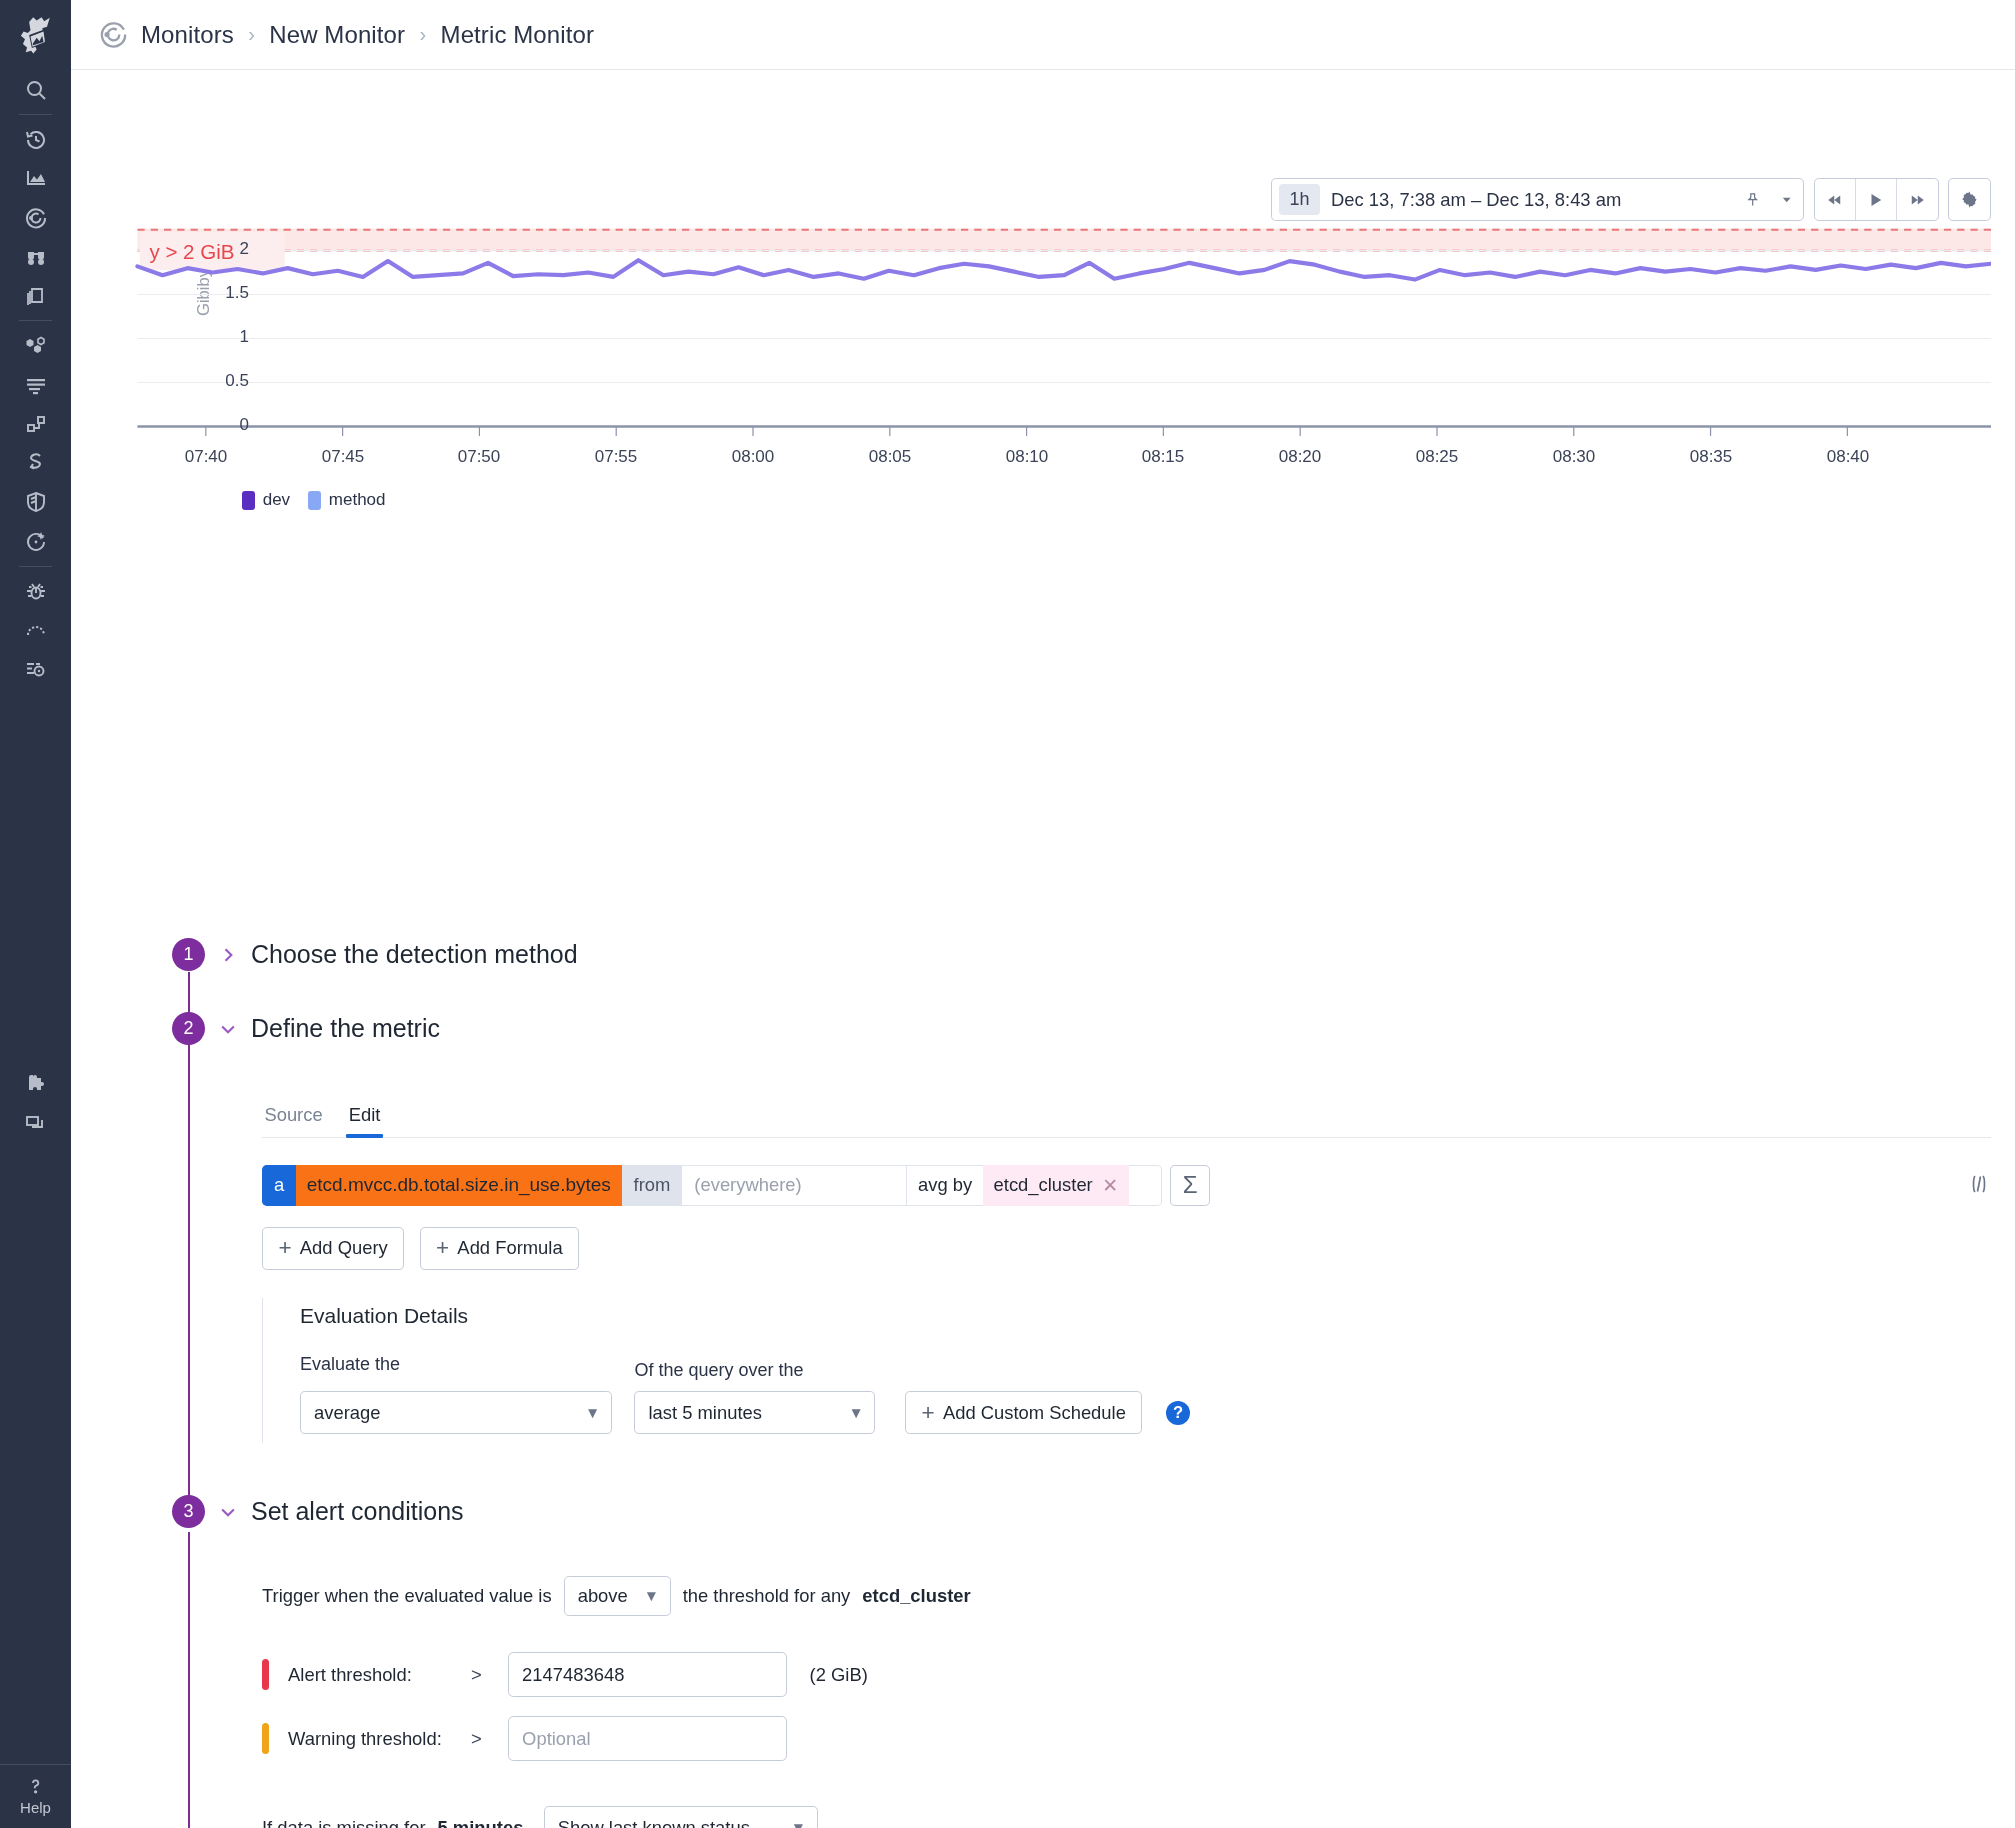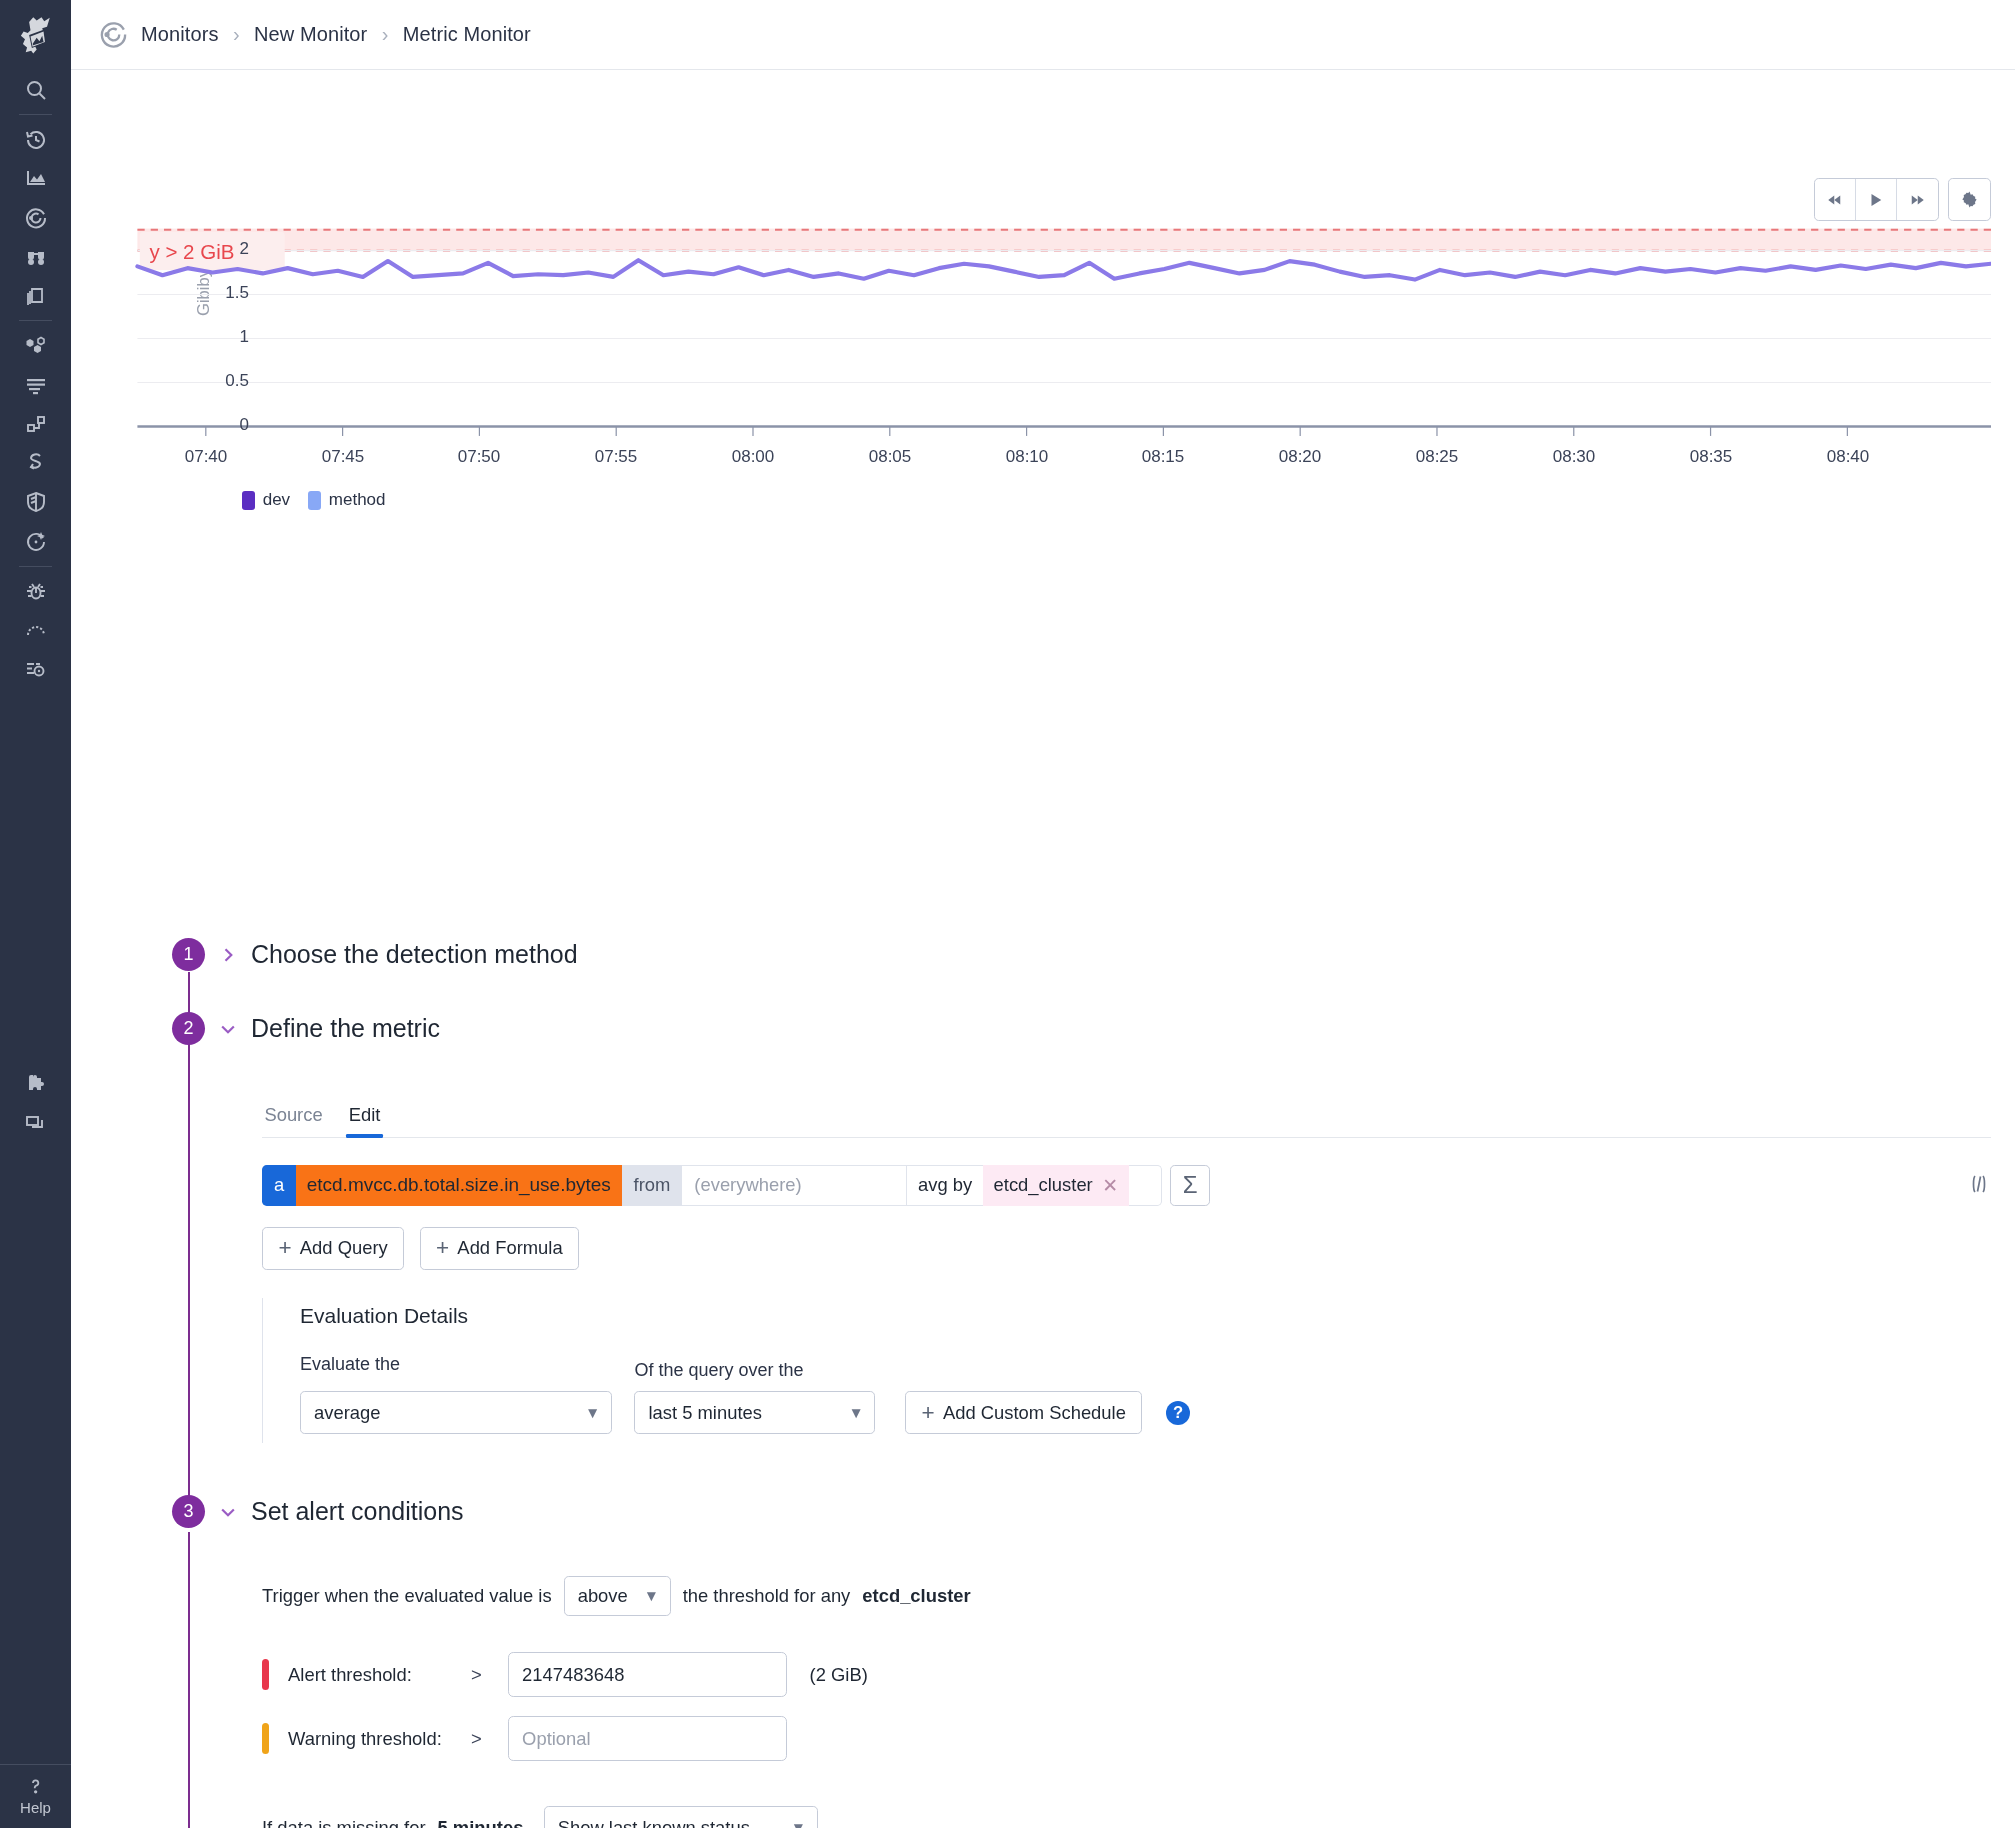--- a/index.html
+++ b/index.html
@@ -44,21 +44,21 @@
     overflow: hidden;
   }
 
   
   #breadcrumb {
     height: 70px; display: flex; align-items: center;
     padding-left: 27px; gap: 12px;
     border-bottom: 0.6px solid #e4e7ec;
   }
   #breadcrumb .bc-logo { width: 31px; height: 31px; color: #9aa0ad; }
-  .bc-item { font-size: 20px; color: #2b3346; letter-spacing: 0.1px; }
+  .bc-item { font-size: 24px; color: #2b3346; letter-spacing: 0.1px; }
   .bc-sep { font-size: 20px; color: #a9b0bd; padding: 0 2.4px; }
 
   
   #graph-zone { position: relative; height: 391px; }
   #time-bar {
     position: absolute; right: 24px; top: 108px;
     display: flex; align-items: center; gap: 9.5px;
   }
   .tb-box {
     height: 43px; border: 0.6px solid #c5cbd8; border-radius: 4.7px;
@@ -364,20 +364,34 @@
     <span class="bc-item">Monitors</span>
     <span class="bc-sep">›</span>
     <span class="bc-item">New Monitor</span>
     <span class="bc-sep">›</span>
     <span class="bc-item">Metric Monitor</span>
   </div>
 
   <div id="graph-zone">
 
     <div id="time-bar">
+      <div class="tb-box" id="time-range">
+        <span class="tb-chip">1h</span>
+        <span class="tb-text">Dec 13, 7:38 am – Dec 13, 8:43 am</span>
+        <span class="tb-icon" style="margin-left:113px;">
+          <svg viewBox="0 0 24 24" fill="none" stroke="currentColor" stroke-width="1.9">
+              <path d="M8 3h8M9 3v6l-3 3h12l-3-3V3M12 12v9"></path>
+            </svg>
+        </span>
+        <span class="tb-icon" style="margin-left:8.3px;">
+          <svg viewBox="0 0 24 24" fill="currentColor">
+              <path d="M6 9l6 7 6-7z"></path>
+            </svg>
+        </span>
+      </div>
 
       <div class="tb-box" id="nav-group">
         <div class="nav-btn">
           <svg viewBox="0 0 24 24" fill="currentColor">
               <path d="M11 12l8-6v12z"></path>
               <path d="M3 12l8-6v12z"></path>
             </svg>
         </div>
         <div class="nav-btn">
           <svg viewBox="0 0 24 24" fill="currentColor">

